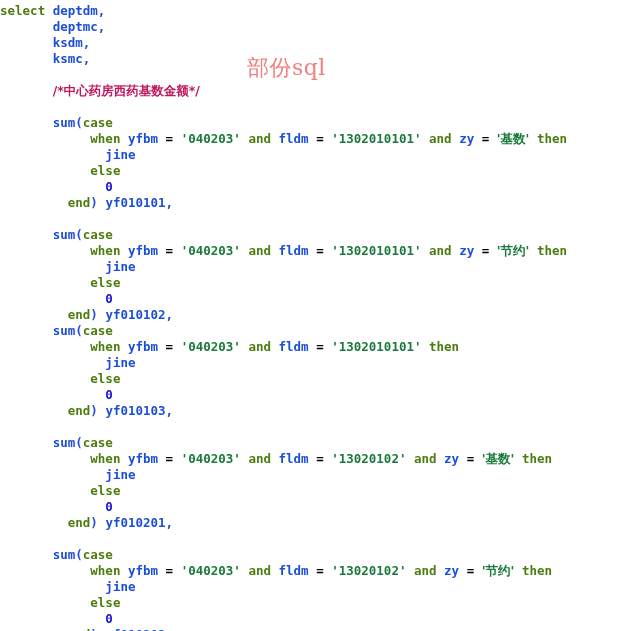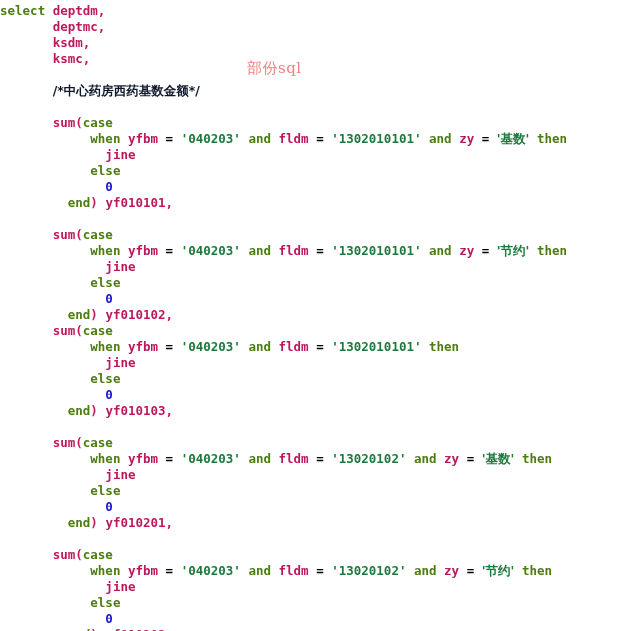--- a/index.html
+++ b/index.html
@@ -35,31 +35,31 @@
     color: #000000;
     letter-spacing: 0px;
   }
   .ln {
     display: block;
     height: 16px;
     white-space: pre;
   }
   .kw   { color: #4d7c0f; }
   .str  { color: #1a7a3c; }
-  .cmt  { color: #0f172a; }
-  .id   { color: #be185d; }
+  .cmt  { color: #be185d; }
+  .id   { color: #1d4ed8; }
   .num  { color: #1414cc; }
   .cjk  { font-family: "DejaVu Sans", "Liberation Sans", sans-serif; font-weight: bold; }
 
   #watermark {
     position: absolute;
     left: 247px;
     top: 57px;
     font-family: "DejaVu Serif", "Liberation Serif", serif;
-    font-size: 15px;
+    font-size: 22px;
     line-height: 22px;
     color: #f08080;
     white-space: pre;
     font-weight: normal;
     letter-spacing: 0.5px;
   }
 </style>
 </head>
 <body>
 

